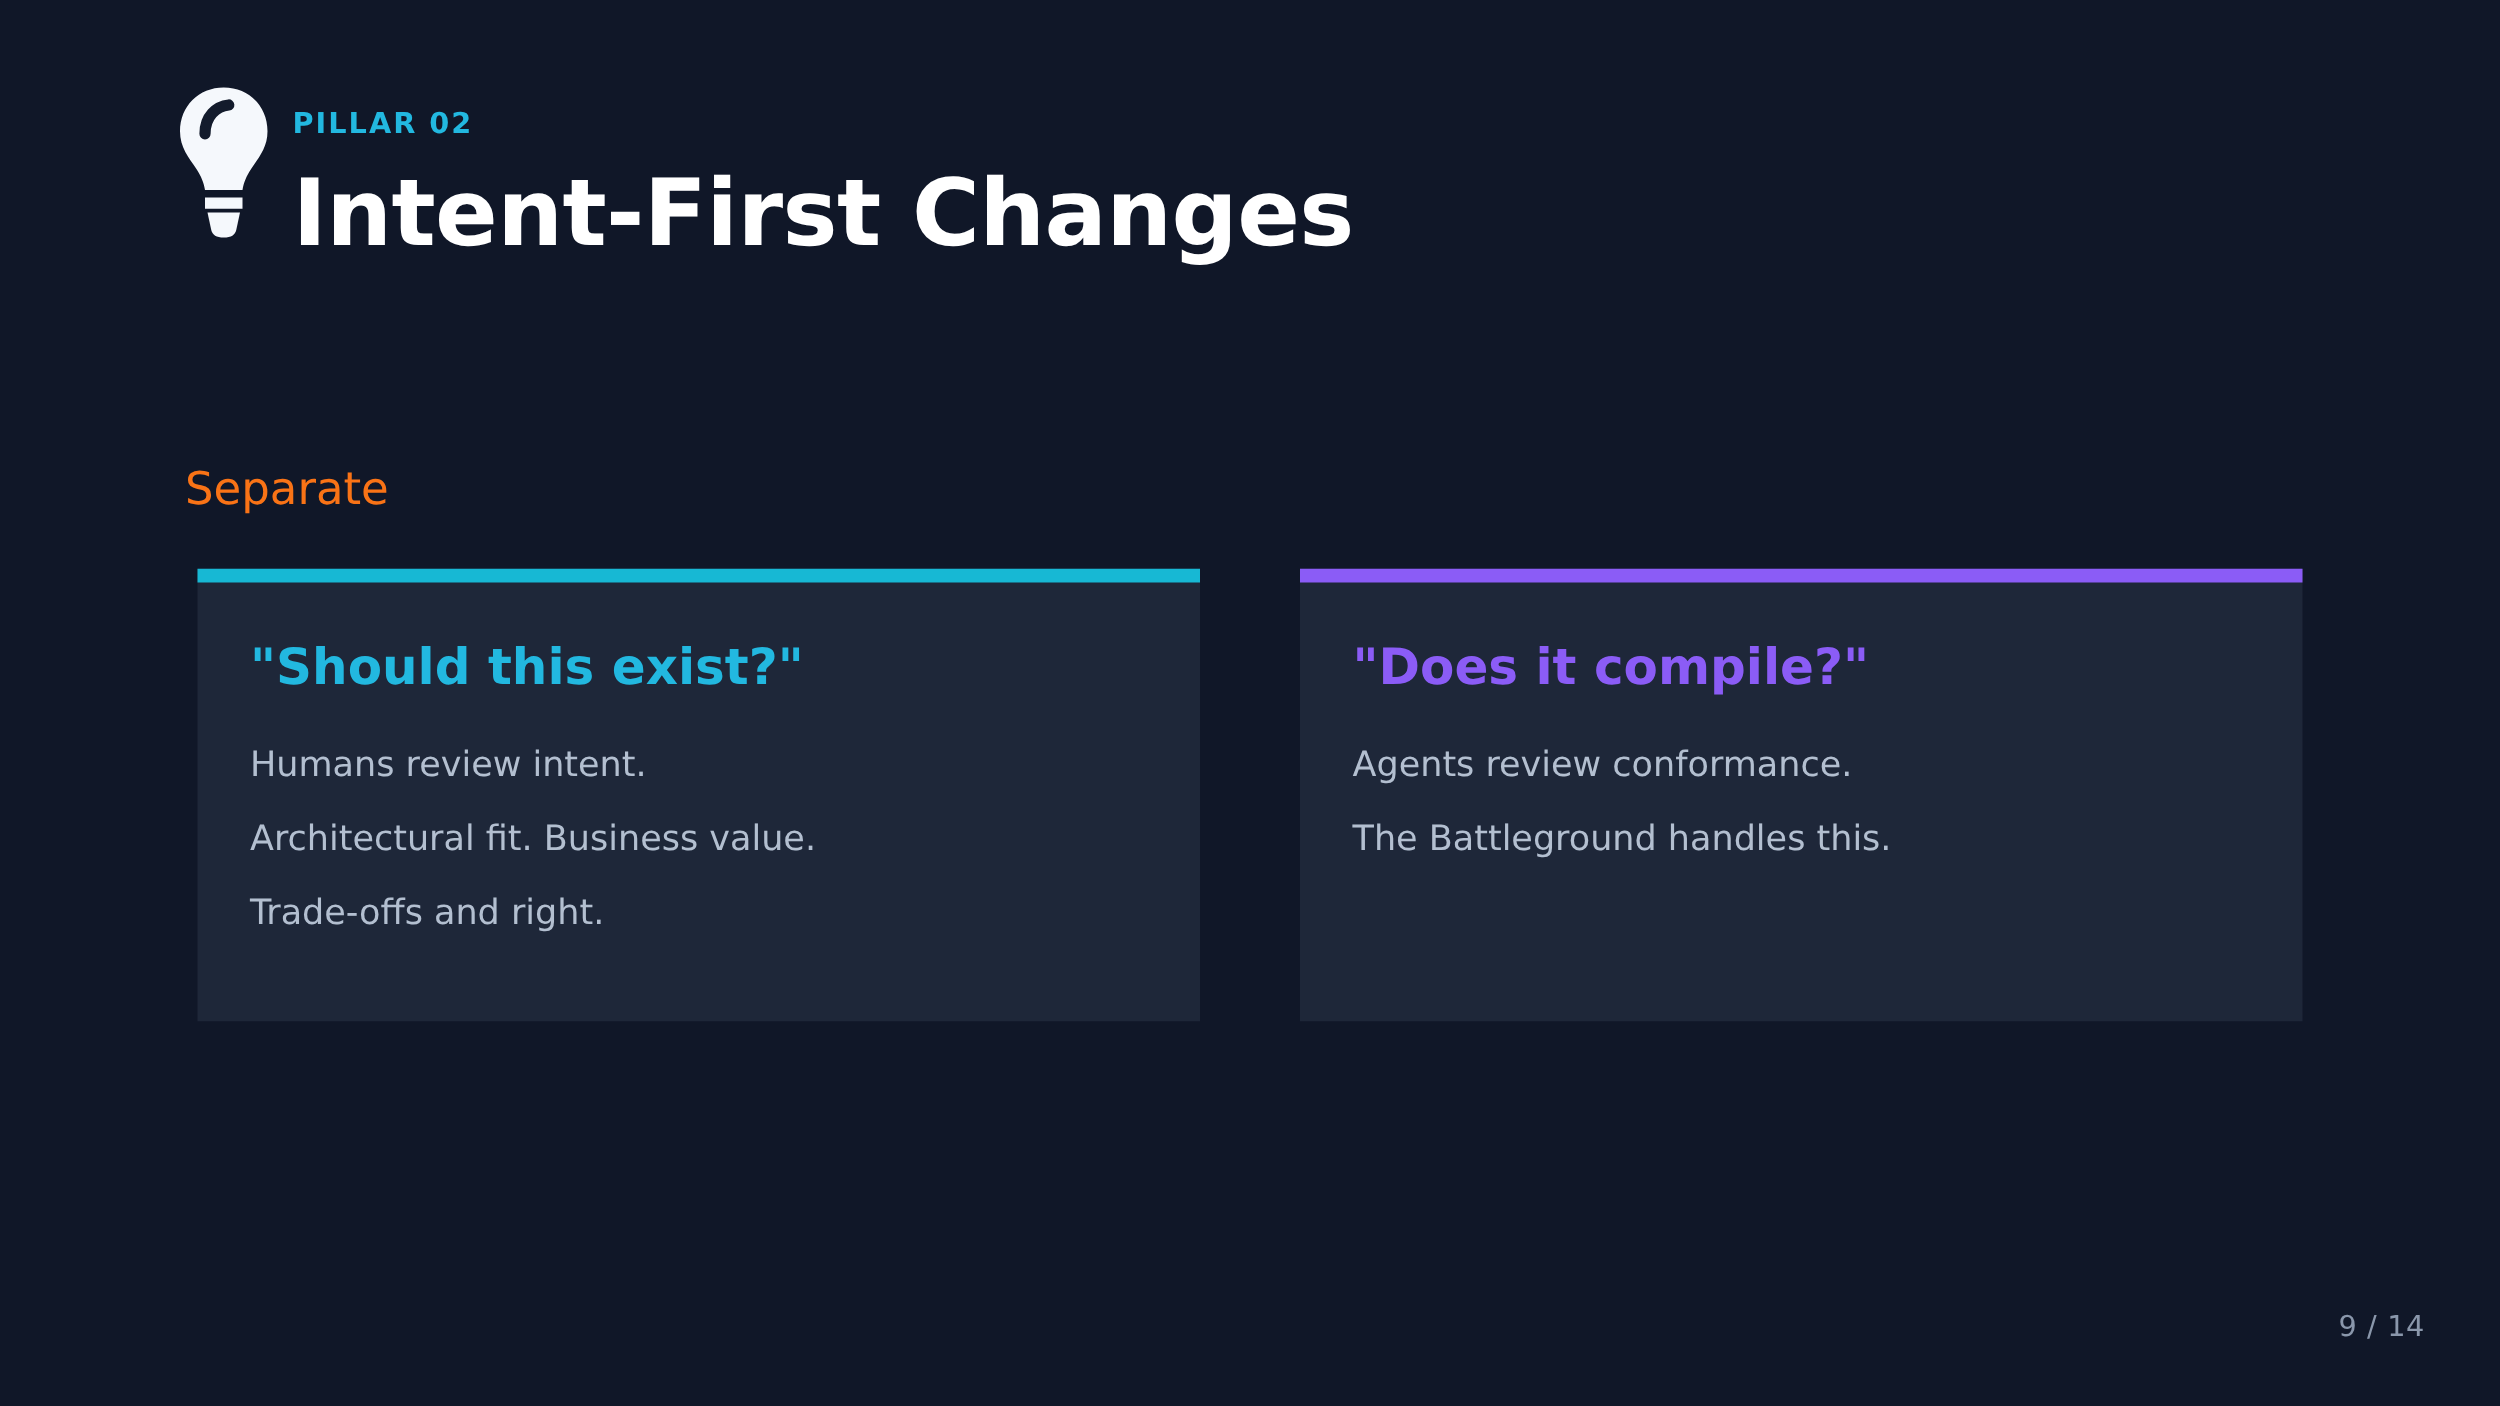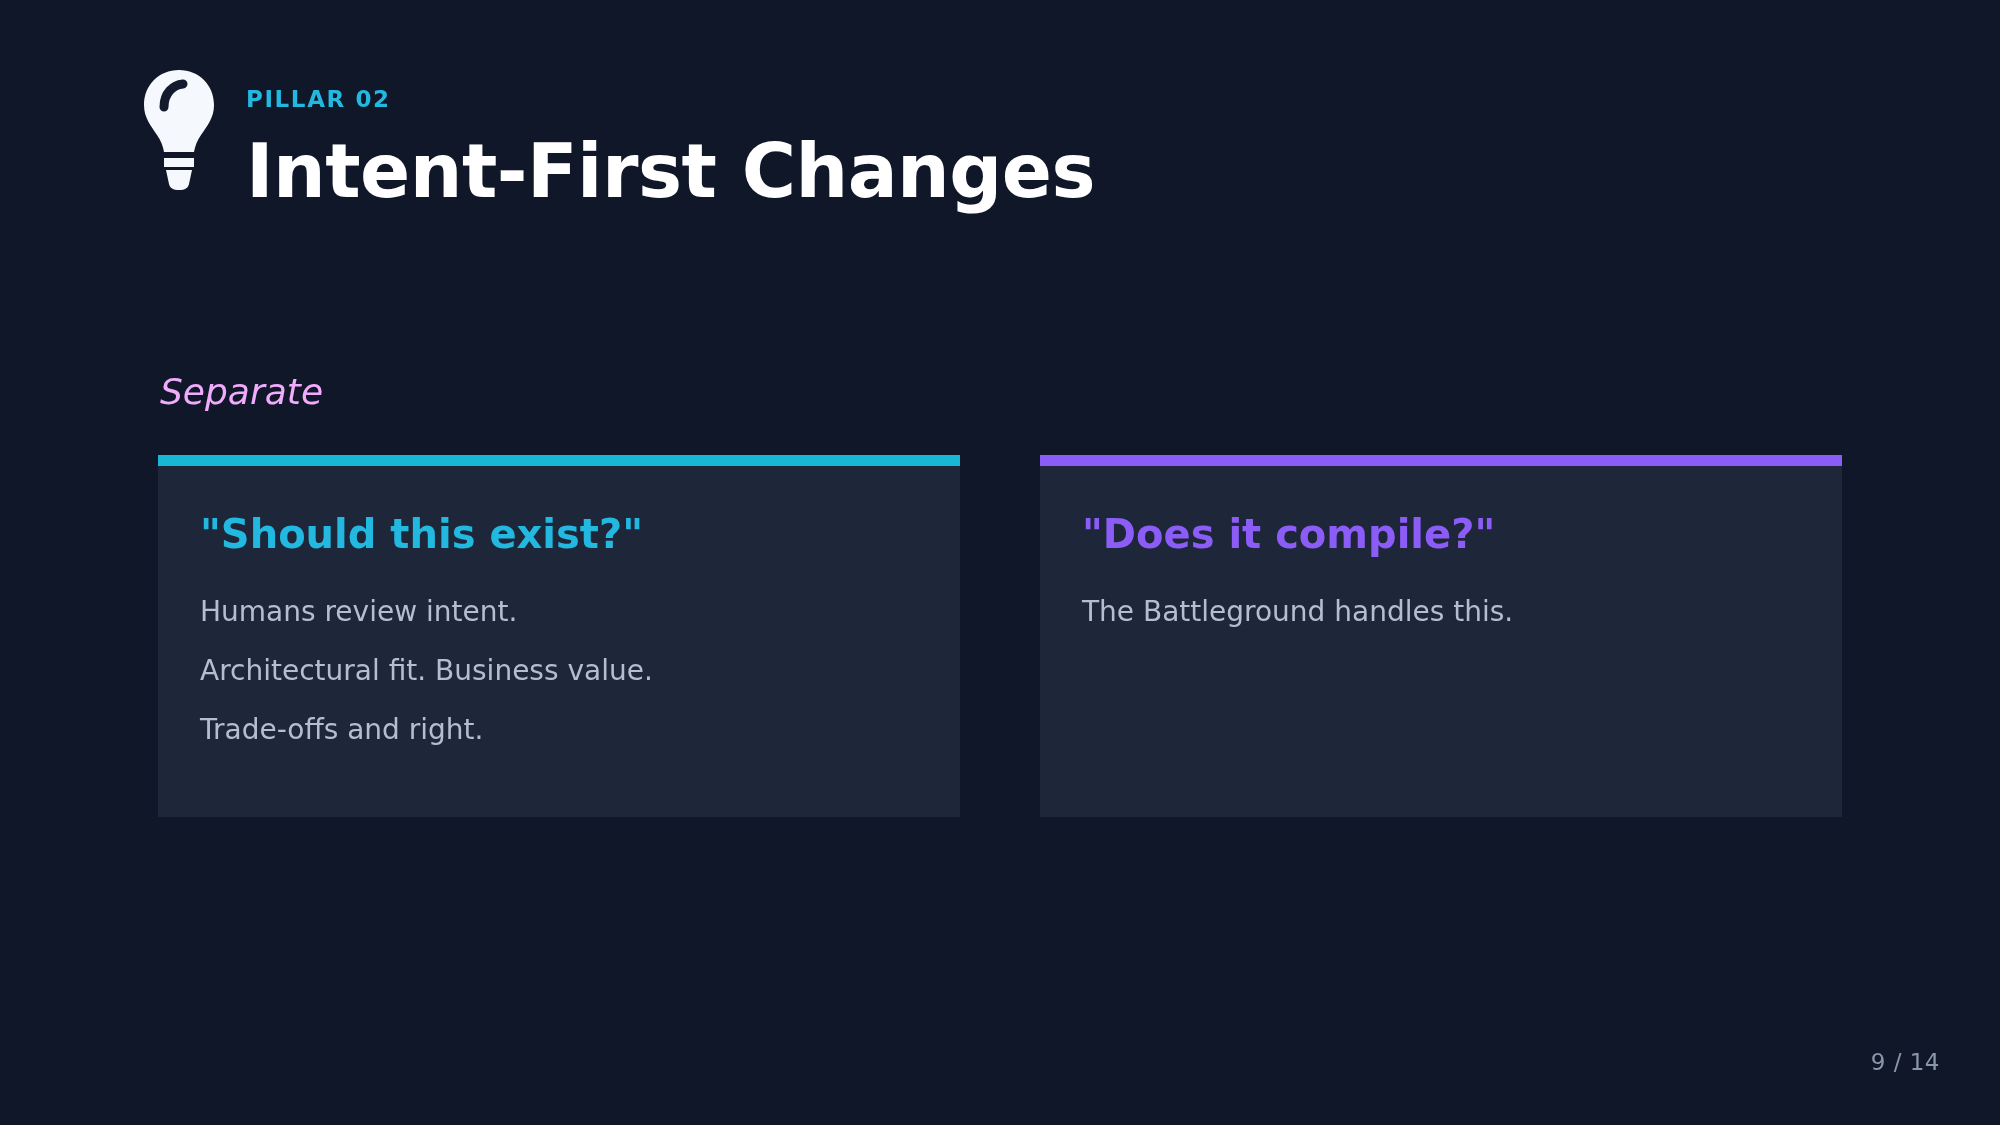--- a/index.html
+++ b/index.html
@@ -16,21 +16,21 @@
     background:#101728;
     font-family:"DejaVu Sans", sans-serif;
   }
 
   
   .header {
     position:absolute;
     left:140px; top:62px;
     display:flex;
     align-items:flex-start;
-    gap:28px;
+    gap:16px;
   }
 
   .bulb-icon {
     width:78px; height:130px;
     flex:none;
     margin-top:4px;
   }
 
   .header-text { padding-top:26px; }
 
@@ -48,26 +48,25 @@
     font-size:74px;
     font-weight:bold;
     line-height:1.05;
     letter-spacing:-0.5px;
     white-space:nowrap;
   }
 
   
   .section-label {
     position:absolute;
-    left:160px; top:370px;
-    color:#f0abfc;
+    left:148px; top:370px;
+    color:#f97316;
     font-size:36px;
     font-weight:400;
     line-height:1.2;
-    font-style:italic;
   }
 
   
   .cards {
     position:absolute;
     left:158px; top:455px;
     width:1684px;
     display:flex;
     gap:80px;
   }
@@ -161,20 +160,21 @@
         <div class="card-line">Humans review intent.</div>
         <div class="card-line">Architectural fit. Business value.</div>
         <div class="card-line">Trade-offs and right.</div>
       </div>
     </div>
 
     <div class="card">
       <div class="card-bar" style="background:#8b5cf6;"></div>
       <div class="card-inner">
         <div class="card-heading" style="color:#8b5cf6;">"Does it compile?"</div>
+        <div class="card-line">Agents review conformance.</div>
         <div class="card-line">The Battleground handles this.</div>
       </div>
     </div>
 
   </div>
 
 
   <div class="page-number">9 / 14</div>
 
 </div>

